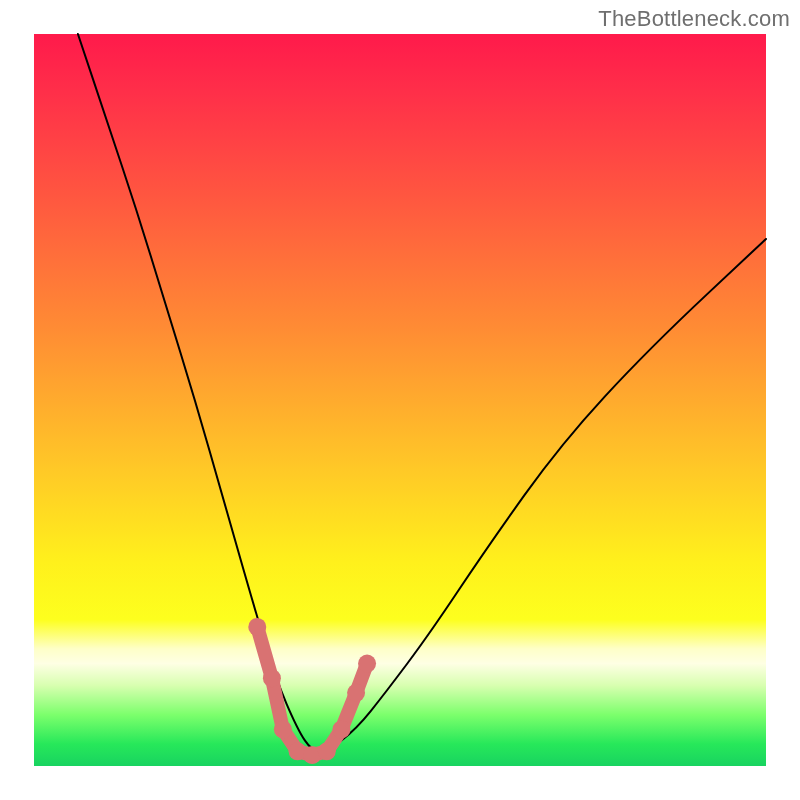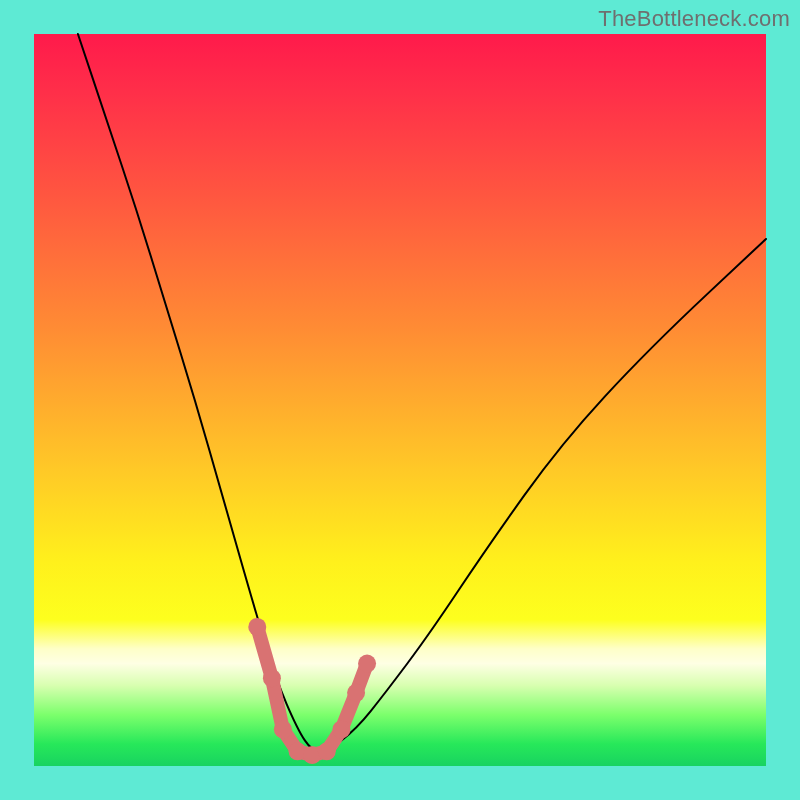--- a/index.html
+++ b/index.html
@@ -10,21 +10,21 @@
     background: #000;
     overflow: hidden;
     font-family: Arial, Helvetica, sans-serif;
   }
   .frame {
     position: absolute;
     left: 0;
     top: 0;
     width: 800px;
     height: 800px;
-    background: #5eead4;
+    background: #ffffff;
   }
   .plot-area {
     position: absolute;
     left: 34px;
     top: 34px;
     width: 732px;
     height: 732px;
     
     background: linear-gradient(
       to bottom,

